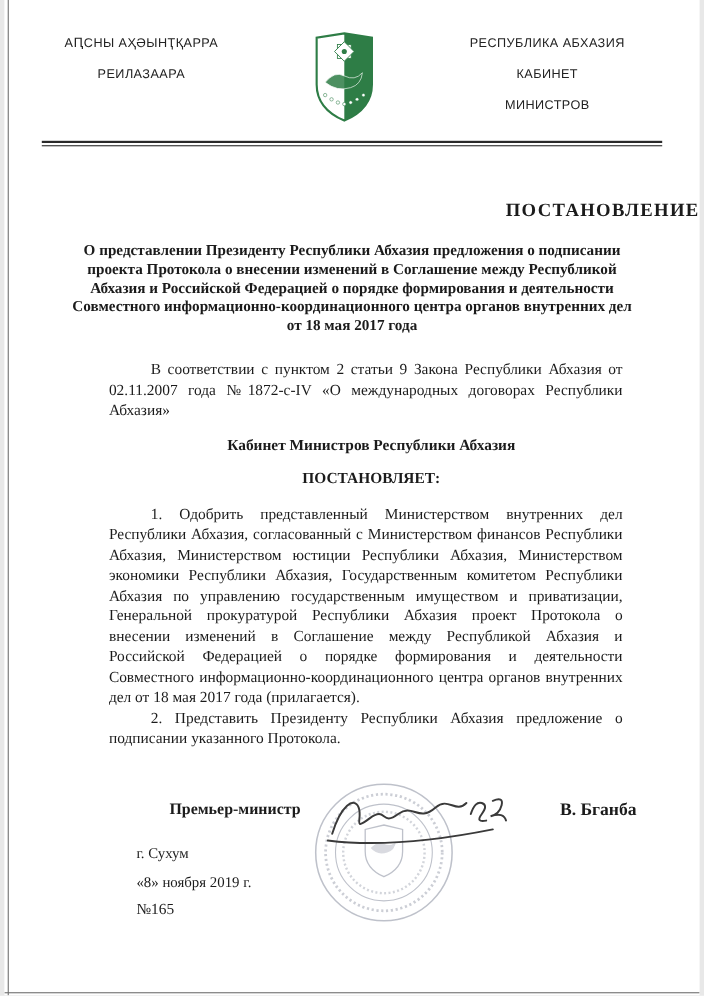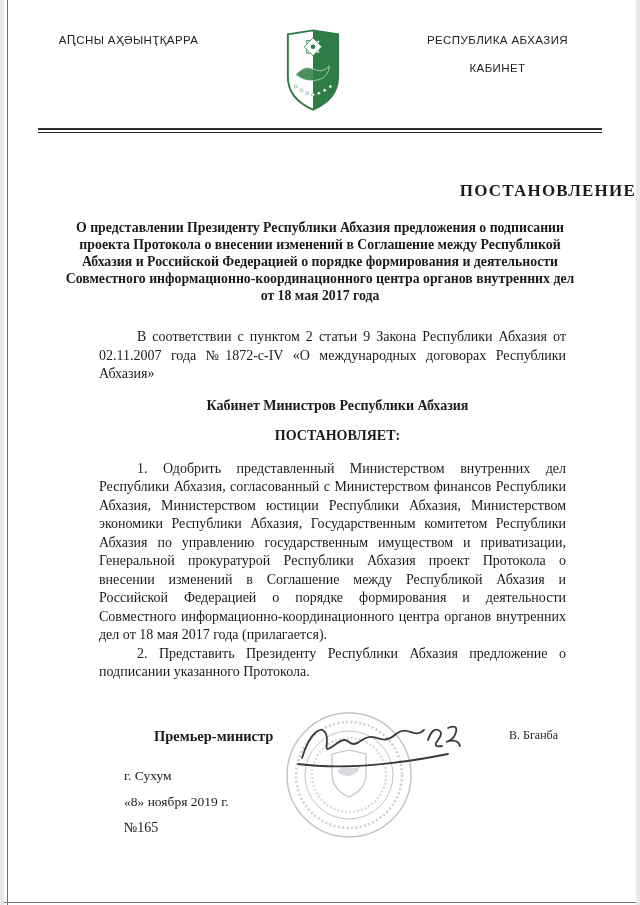--- a/index.html
+++ b/index.html
@@ -74,38 +74,39 @@
   .paragraphs{ margin:16px 70px 0 95px; }
   .paragraphs p{
     text-align:justify;
     text-indent:38px;
     font-size:14px;
     line-height:18.5px;
   }
 
   .signature-section{ position:relative; height:180px; margin-top:34px; }
   .sig-role{ position:absolute; left:150px; top:12px; font-weight:bold; font-size:14.5px; }
-  .sig-name{ position:absolute; left:505px; top:12px; font-weight:normal; font-size:12px; }
+  .sig-name{ position:absolute; left:505px; top:12px; font-weight:bold; font-size:16px; }
   .footer-city  { position:absolute; left:120px; top:52px;  font-size:13.5px; }
   .footer-date  { position:absolute; left:120px; top:78px;  font-size:13.5px; }
   .footer-number{ position:absolute; left:120px; top:104px; font-size:14px; }
 
   .stamp{ position:absolute; left:278px; top:-8px; opacity:.55; }
   .signature-ink{ position:absolute; left:292px; top:2px; }
 </style>
 </head>
 <body>
 
 <div class="page">
   <div class="scan-left"></div>
   <div class="scan-bottom"></div>
 
   <header class="doc-header">
     <div class="header-col">
       <div>АԤСНЫ АҲӘЫНҬҚАРРА</div>
+      <div>РЕИЛАЗААРА</div>
     </div>
 
     <div class="header-center">
       <svg width="58" height="84" viewBox="0 0 60 86" aria-hidden="true">
         <path d="M30 2 L56 6 V50 C56 68 44 78 30 84 C16 78 4 68 4 50 V6 Z" fill="#ffffff" stroke="#2e7d46" stroke-width="2"></path>
         <path d="M30 2 L56 6 V50 C56 68 44 78 30 84 V2 Z" fill="#2e7d46"></path>
         <g transform="translate(30,19)">
           <rect x="-6.5" y="-6.5" width="13" height="13" fill="#ffffff" stroke="#2e7d46" stroke-width="0.8"></rect>
           <rect x="-6.5" y="-6.5" width="13" height="13" transform="rotate(45)" fill="#ffffff" stroke="#2e7d46" stroke-width="0.8"></rect>
           <circle r="2.4" fill="#2e7d46"></circle>
@@ -119,20 +120,21 @@
           <circle cx="36" cy="67" r="1.6"></circle>
           <circle cx="42" cy="64" r="1.6"></circle>
           <circle cx="48" cy="60" r="1.6"></circle>
         </g>
       </svg>
     </div>
 
     <div class="header-col">
       <div>РЕСПУБЛИКА АБХАЗИЯ</div>
       <div>КАБИНЕТ</div>
+      <div>МИНИСТРОВ</div>
     </div>
   </header>
 
   <div class="double-rule"></div>
 
   <h1 class="doc-title">ПОСТАНОВЛЕНИЕ</h1>
 
   <div class="doc-subject">О  представлении Президенту Республики Абхазия предложения о подписании проекта Протокола о внесении изменений в Соглашение между Республикой Абхазия и Российской Федерацией о порядке формирования и деятельности Совместного информационно-координационного центра органов внутренних дел от 18 мая 2017 года</div>
 
   <p class="body-text">В соответствии с пунктом 2 статьи 9 Закона Республики Абхазия от 02.11.2007 года №1872-с-IV «О международных договорах Республики Абхазия»</p>

